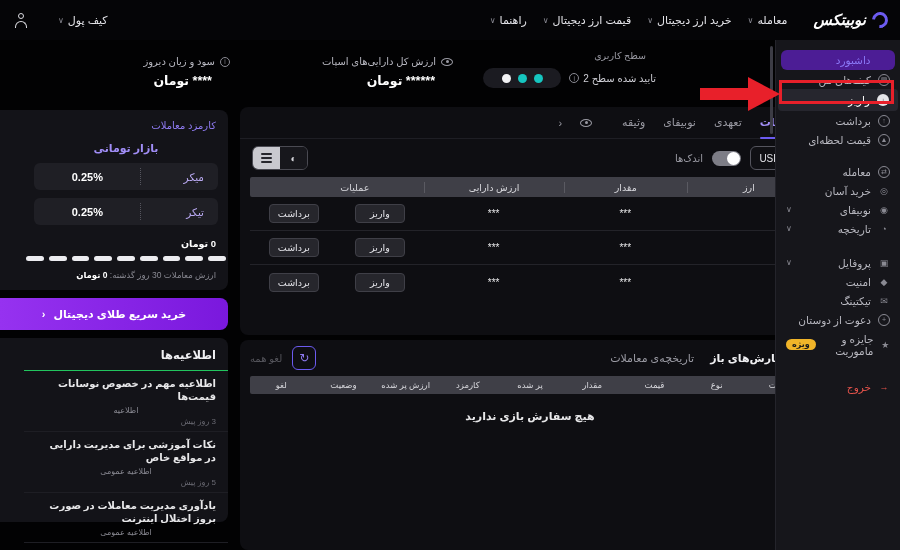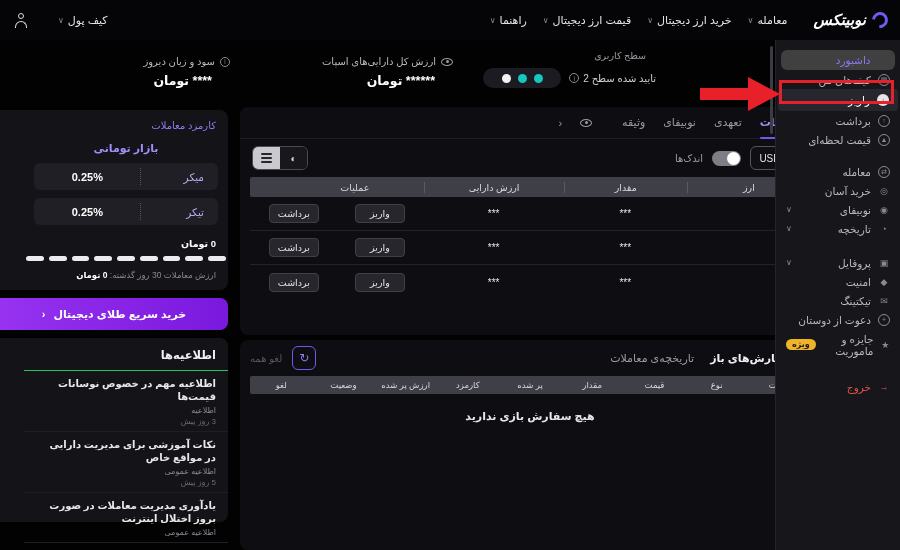--- a/index.html
+++ b/index.html
@@ -95,30 +95,30 @@
   .dashes { margin-top:7px; display:flex; gap:5px; padding:0 2px; direction:ltr; }
   .dashes i { flex:1; height:5px; border-radius:3px; background:#ececf0; }
   .vol-caption { margin:9px 12px 0; text-align:right; font-size:8.5px; color:#8a8a93; }
   .vol-caption b { color:#fff; }
   .quickbuy-btn { position:absolute; left:0; top:298px; width:228px; height:32px; border-radius:0 8px 8px 0; background:linear-gradient(90deg,#9632f0,#7a18dd); display:flex; direction:rtl; align-items:center; justify-content:center; gap:8px; color:#fff; font-weight:bold; font-size:11px; cursor:pointer; z-index:1; }
   .ann-card { top:338px; width:228px; height:184px; direction:rtl; }
   .ann-title { padding:10px 12px 8px; text-align:right; color:#f0f0f3; font-size:11.5px; font-weight:bold; border-bottom:1px solid #22c55e; }
   .ann-item { padding:7px 12px 5px; border-bottom:1px solid #1e1e24; }
   .ann-item:last-of-type { border-bottom:none; }
   .ann-item-title { color:#e8e8ea; font-size:10px; font-weight:bold; text-align:right; line-height:1.25; }
-  .ann-cat { margin-top:3px; color:#8a8a93; font-size:8px; text-align:right; }
+  .ann-cat { margin-top:3px; color:#8a8a93; font-size:8px; text-align:center; }
   .ann-time { margin-top:2px; color:#6a6a73; font-size:8px; text-align:right; }
   .view-all-btn { margin:7px 10px 0; height:18px; border:1px solid #4b3f8f; border-radius:4px; display:flex; align-items:center; justify-content:center; color:#a18ef7; font-size:9.5px; cursor:pointer; }
 
   
   .sidebar { position:absolute; left:775px; top:40px; width:125px; height:510px; background:#16161b; border-left:1px solid #24242b; z-index:5; direction:rtl; padding:10px 0 0; font-size:10.5px; color:#b8b8c0; }
   .sb-item { display:flex; align-items:center; justify-content:space-between; padding:3.5px 10px; cursor:pointer; }
   .sb-main { display:flex; align-items:center; gap:7px; }
   .sb-icon { width:12px; height:12px; display:flex; align-items:center; justify-content:center; color:#8a8a93; font-size:9px; font-style:normal; }
-  .sb-item.active { background:#404040; border-radius:6px; margin:0 5px; padding:4px 6px; color:#8b79f7; }
+  .sb-item.active { background:#4c1d95; border-radius:6px; margin:0 5px; padding:4px 6px; color:#8b79f7; }
   .sb-item.selected { background:#26262e; border-radius:4px; margin:0 2px; padding:5px 9px; color:#fff; }
   .grid-icon { display:grid; grid-template-columns:5px 5px; grid-template-rows:5px 5px; gap:1.5px; width:auto; height:auto; }
   .grid-icon i { background:#8b79f7; border-radius:1px; }
   .circle-icon { border:1px solid #8a8a93; border-radius:50%; font-size:7px; }
   .filled-icon { background:#e6e6ea; border-radius:50%; color:#16161b; font-size:7.5px; font-weight:bold; }
   .gap1 { margin-top:13px; } .gap2 { margin-top:15px; } .gap3 { margin-top:17px; }
   .sb-chev { color:#8a8a93; font-size:8px; }
   .badge { background:#f0b429; color:#191919; font-size:8px; padding:1px 6px; border-radius:7px; font-weight:bold; }
   .logout { color:#e5534b; }
   .logout .sb-icon { color:#e5534b; border-color:#e5534b; }

